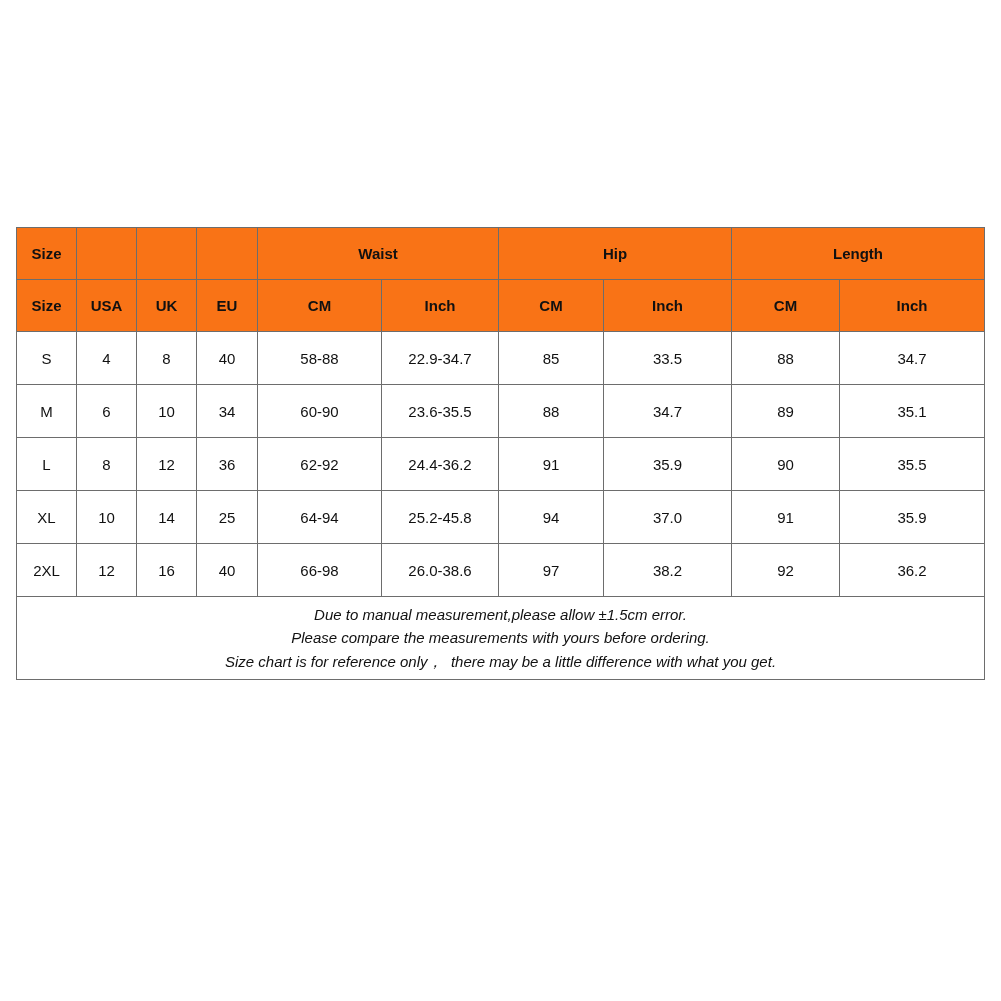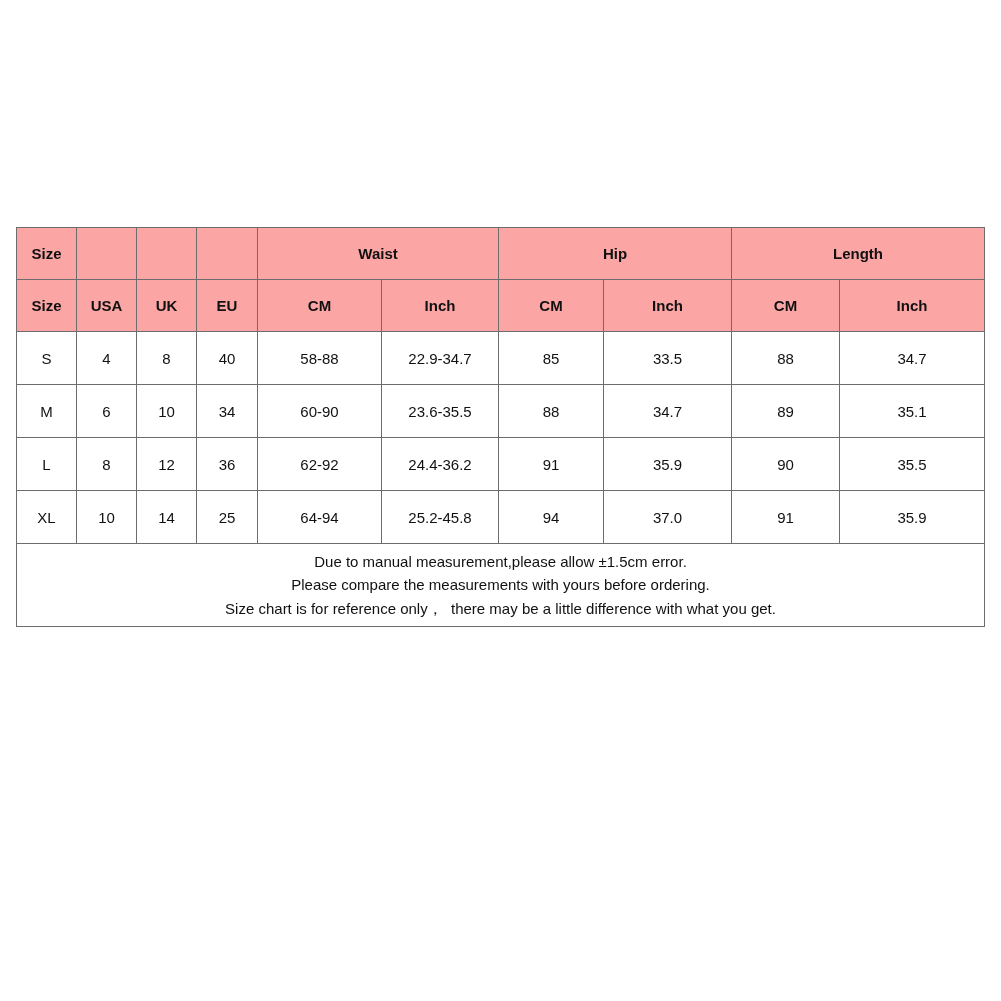--- a/index.html
+++ b/index.html
@@ -44,21 +44,21 @@
     height: 52px;
     background: #ffffff;
     font-size: 28px;
     font-weight: bold;
     letter-spacing: .2px;
     color: #000000;
   }
 
   
   .hdr {
-    background: #fca5a5;
+    background: #f97316;
     font-weight: bold;
     font-size: 14.5px;
     height: 52px;
     color: #000000;
     margin-top: 24px;
   }
   .hdr-group { height: 51px; }
   .hdr-sub   { height: 51px; }
 
   
@@ -72,21 +72,21 @@
   
   .note-cell {
     height: 82px;
     background: #ffffff;
     text-align: left;
     padding: 7px 0 6px 8px;
     line-height: 23.5px;
     font-size: 14.5px;
     color: #111111;
   }
-  .note-line { display: block; white-space: pre; }
+  .note-line { display: block; white-space: pre; font-style: italic; }
 </style>
 </head>
 <body>
 
 <div id="canvas">
 
   <table id="size-chart-table">
     <colgroup>
       <col style="width:60px">
       <col style="width:60px">
@@ -167,20 +167,32 @@
         <td class="data-cell">10</td>
         <td class="data-cell">14</td>
         <td class="data-cell">25</td>
         <td class="data-cell">64-94</td>
         <td class="data-cell">25.2-45.8</td>
         <td class="data-cell">94</td>
         <td class="data-cell">37.0</td>
         <td class="data-cell">91</td>
         <td class="data-cell">35.9</td>
       </tr>
+      <tr>
+        <td class="data-cell">2XL</td>
+        <td class="data-cell">12</td>
+        <td class="data-cell">16</td>
+        <td class="data-cell">40</td>
+        <td class="data-cell">66-98</td>
+        <td class="data-cell">26.0-38.6</td>
+        <td class="data-cell">97</td>
+        <td class="data-cell">38.2</td>
+        <td class="data-cell">92</td>
+        <td class="data-cell">36.2</td>
+      </tr>
 
       <tr>
         <td class="note-cell" colspan="10">
           <span class="note-line">Due to manual measurement,please allow ±1.5cm error.</span>
           <span class="note-line">Please compare the measurements with yours before ordering.</span>
           <span class="note-line">Size chart is for reference only，  there may be a little difference with what you get.</span>
         </td>
       </tr>
     </tbody>
   </table>

